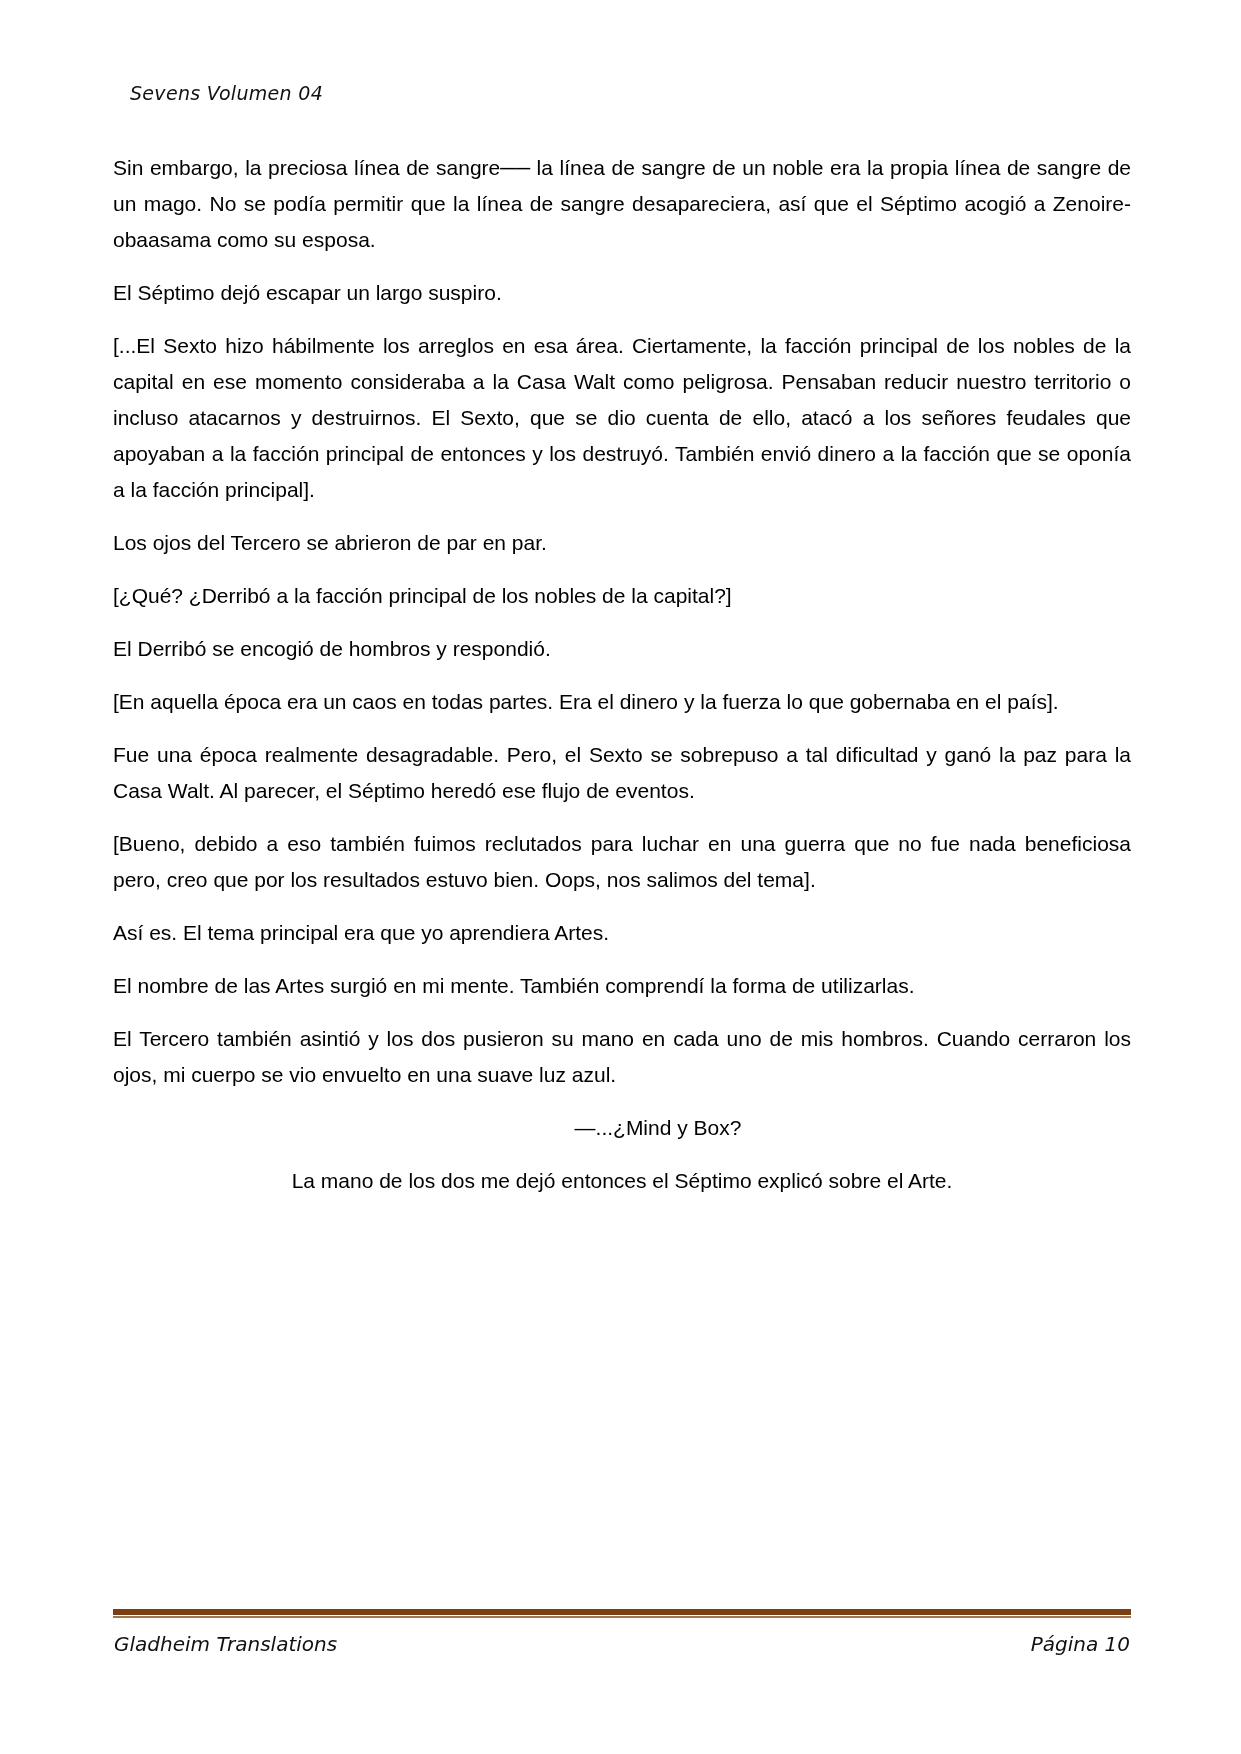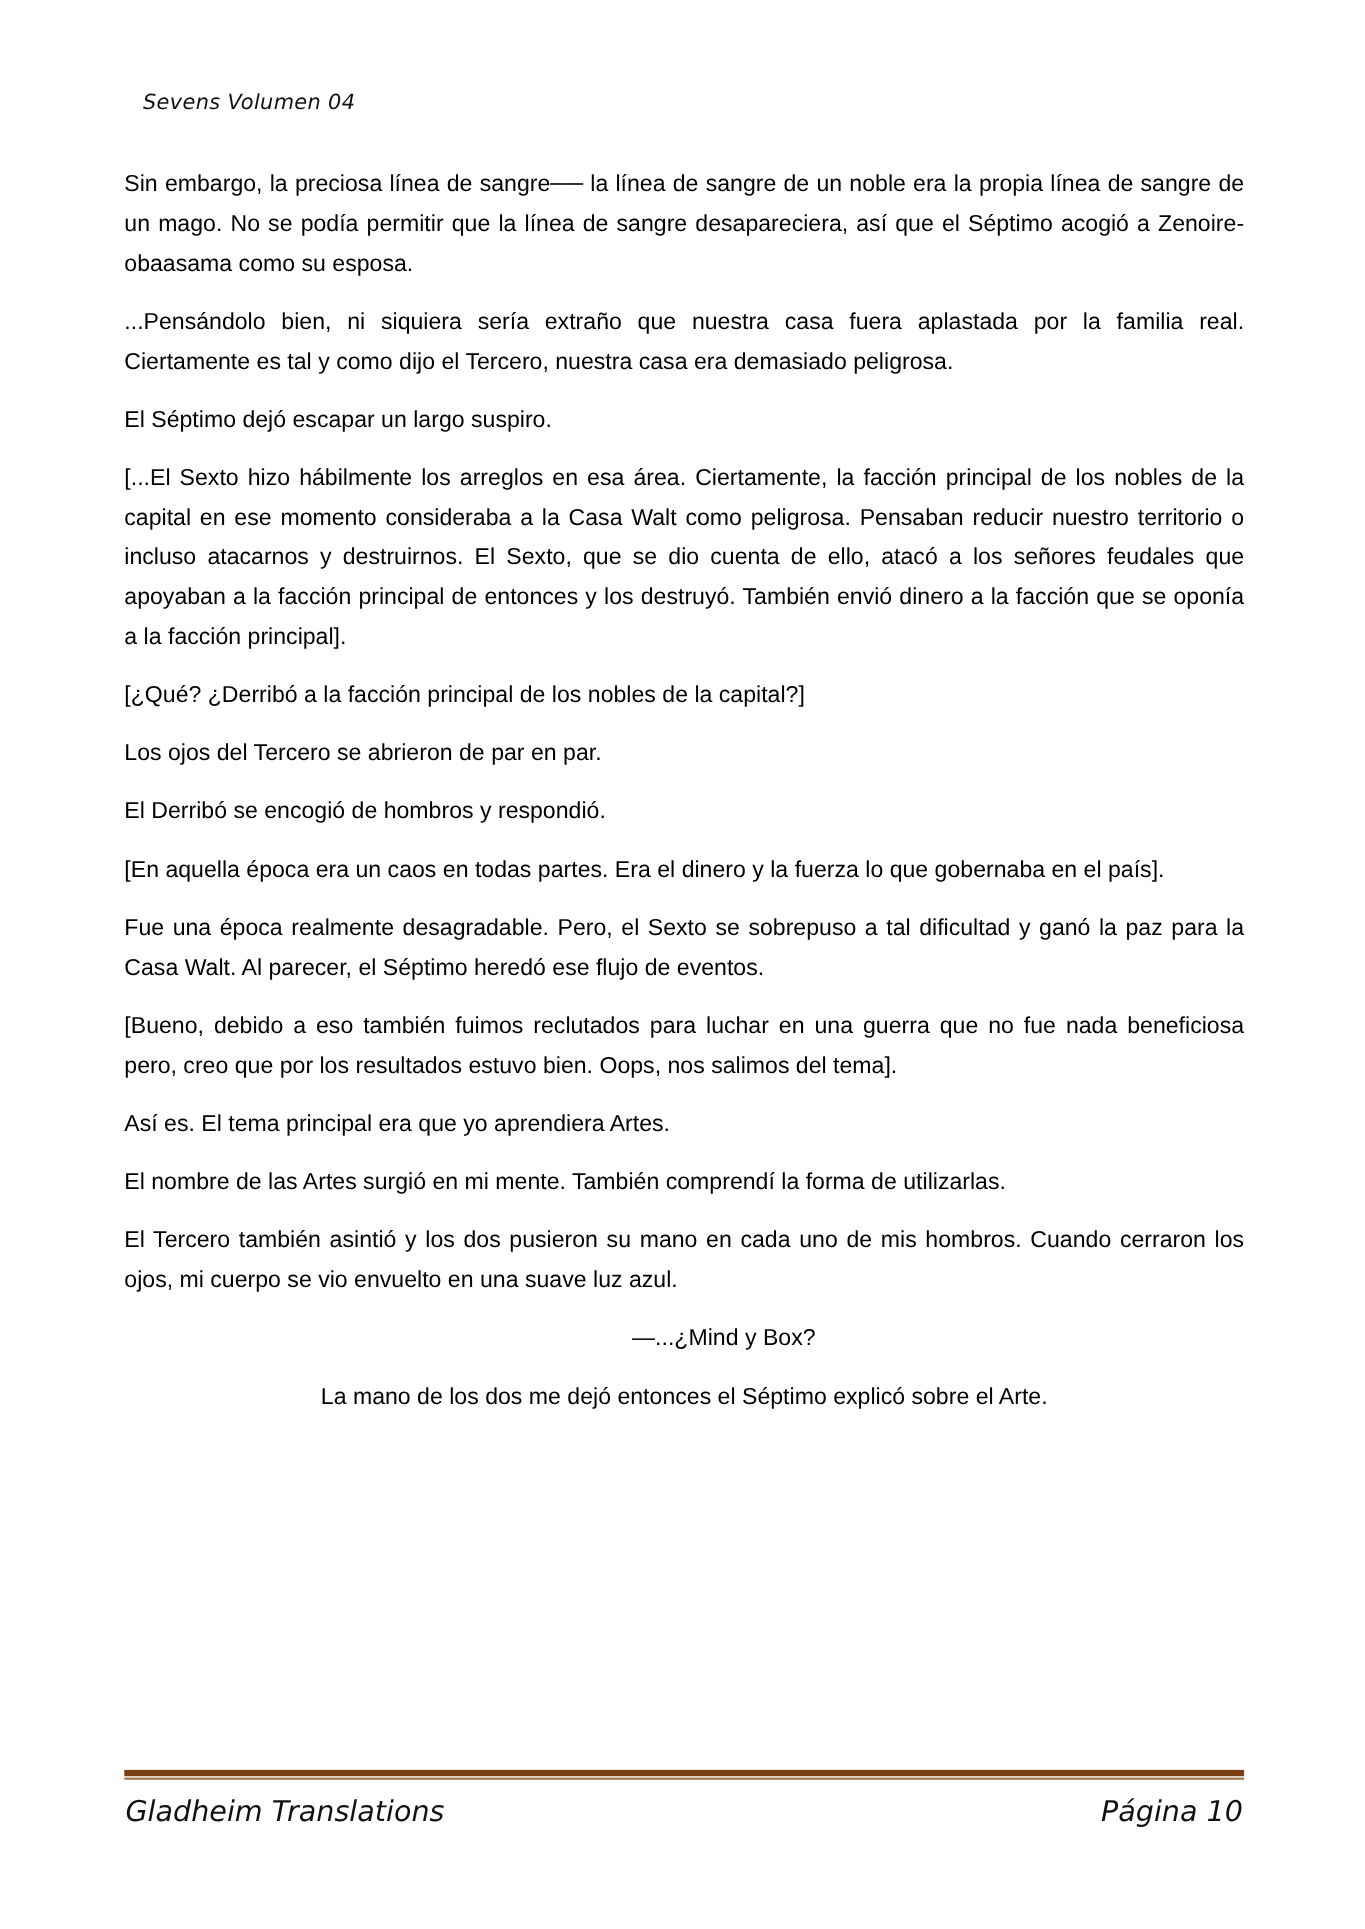--- a/index.html
+++ b/index.html
@@ -19,37 +19,36 @@
   .content p.indent { padding-left:72px; text-align:center; }
   .footer-rule {
     position:absolute; left:113px; top:1609px; width:1018px;
   }
   .footer-rule .thick { height:6px; background:#7b3f14; }
   .footer-rule .gap { height:1px; background:#fff; }
   .footer-rule .thin { height:2px; background:#a0764f; }
   .footer-left, .footer-right {
     position:absolute; top:1632px;
     font-family:"DejaVu Sans", sans-serif; font-style:italic;
-    font-size:26px; color:#111;
+    font-size:20px; color:#111;
   }
   .footer-left { left:114px; }
   .footer-right { right:111px; }
 </style>
 </head>
 <body>
 
 <div class="header">Sevens Volumen 04</div>
 
 <div class="content">
   <p>Sin embargo, la preciosa línea de sangre── la línea de sangre de un noble era la propia línea de sangre de un mago. No se podía permitir que la línea de sangre desapareciera, así que el Séptimo acogió a Zenoire-obaasama como su esposa.</p>
-  <p>...Pensándolo bien, ni siquiera sería extraño que nuestra casa fuera aplastada por la familia real. Ciertamente es tal y como dijo el Tercero, nuestra casa era demasiado peligrosa.</p>
   <p>El Séptimo dejó escapar un largo suspiro.</p>
   <p>[...El Sexto hizo hábilmente los arreglos en esa área. Ciertamente, la facción principal de los nobles de la capital en ese momento consideraba a la Casa Walt como peligrosa. Pensaban reducir nuestro territorio o incluso atacarnos y destruirnos. El Sexto, que se dio cuenta de ello, atacó a los señores feudales que apoyaban a la facción principal de entonces y los destruyó. También envió dinero a la facción que se oponía a la facción principal].</p>
+  <p>Los ojos del Tercero se abrieron de par en par.</p>
   <p>[¿Qué? ¿Derribó a la facción principal de los nobles de la capital?]</p>
-  <p>Los ojos del Tercero se abrieron de par en par.</p>
   <p>El Derribó se encogió de hombros y respondió.</p>
   <p>[En aquella época era un caos en todas partes. Era el dinero y la fuerza lo que gobernaba en el país].</p>
   <p>Fue una época realmente desagradable. Pero, el Sexto se sobrepuso a tal dificultad y ganó la paz para la Casa Walt. Al parecer, el Séptimo heredó ese flujo de eventos.</p>
   <p>[Bueno, debido a eso también fuimos reclutados para luchar en una guerra que no fue nada beneficiosa pero, creo que por los resultados estuvo bien. Oops, nos salimos del tema].</p>
   <p>Así es. El tema principal era que yo aprendiera Artes.</p>
   <p>El nombre de las Artes surgió en mi mente. También comprendí la forma de utilizarlas.</p>
   <p>El Tercero también asintió y los dos pusieron su mano en cada uno de mis hombros. Cuando cerraron los ojos, mi cuerpo se vio envuelto en una suave luz azul.</p>
   <p class="indent">—...¿Mind y Box?</p>
   <p class="last-line-left">La mano de los dos me dejó entonces el Séptimo explicó sobre el Arte.</p>
 </div>

